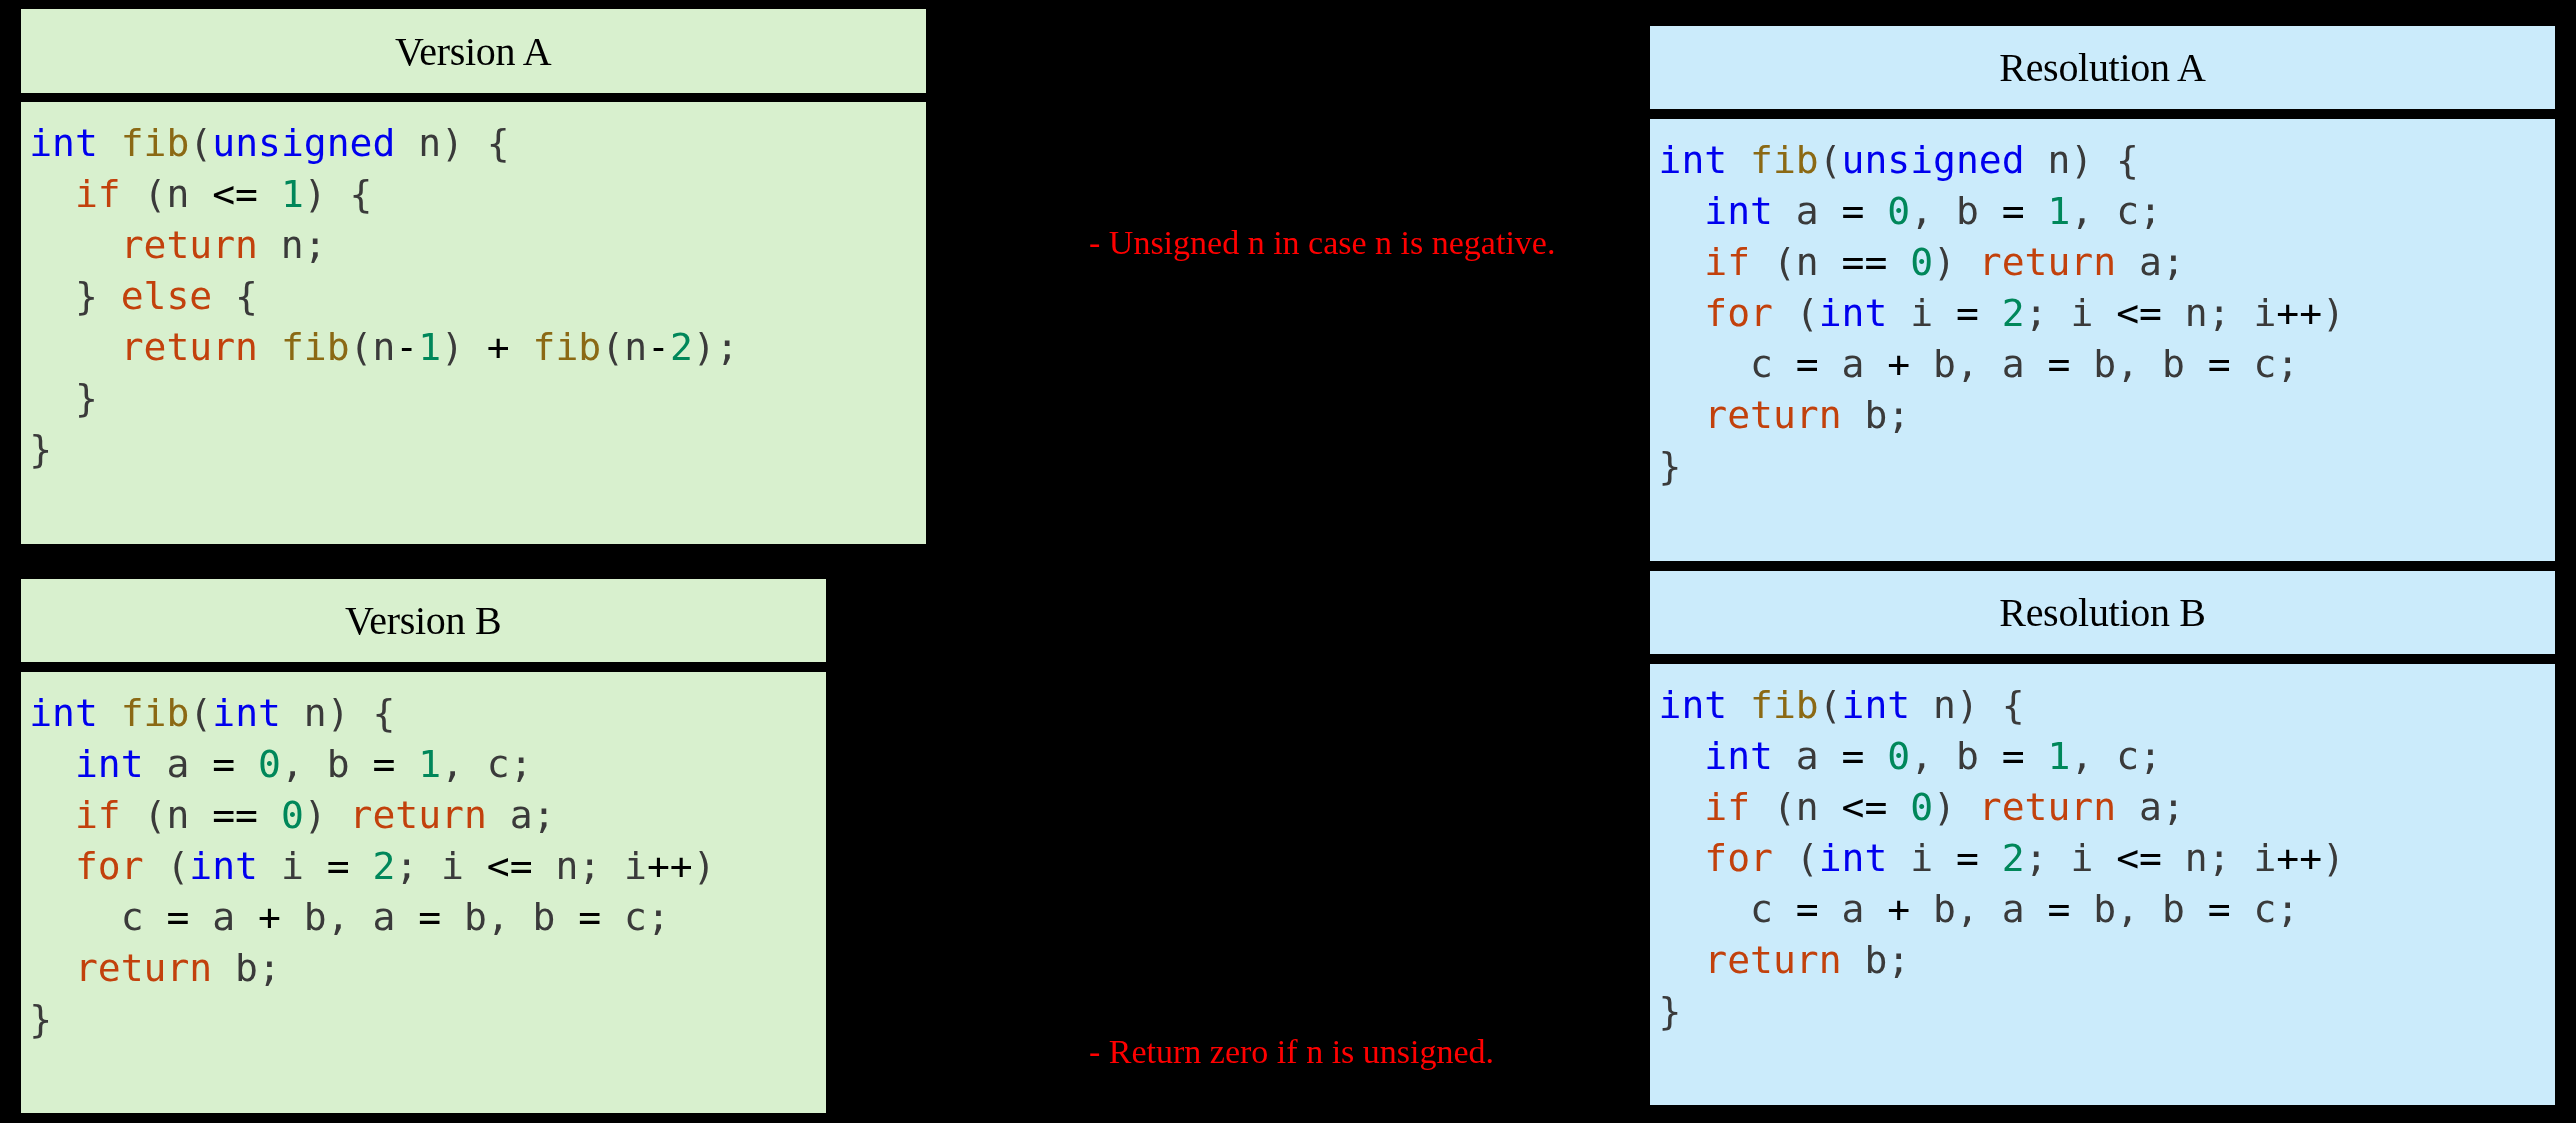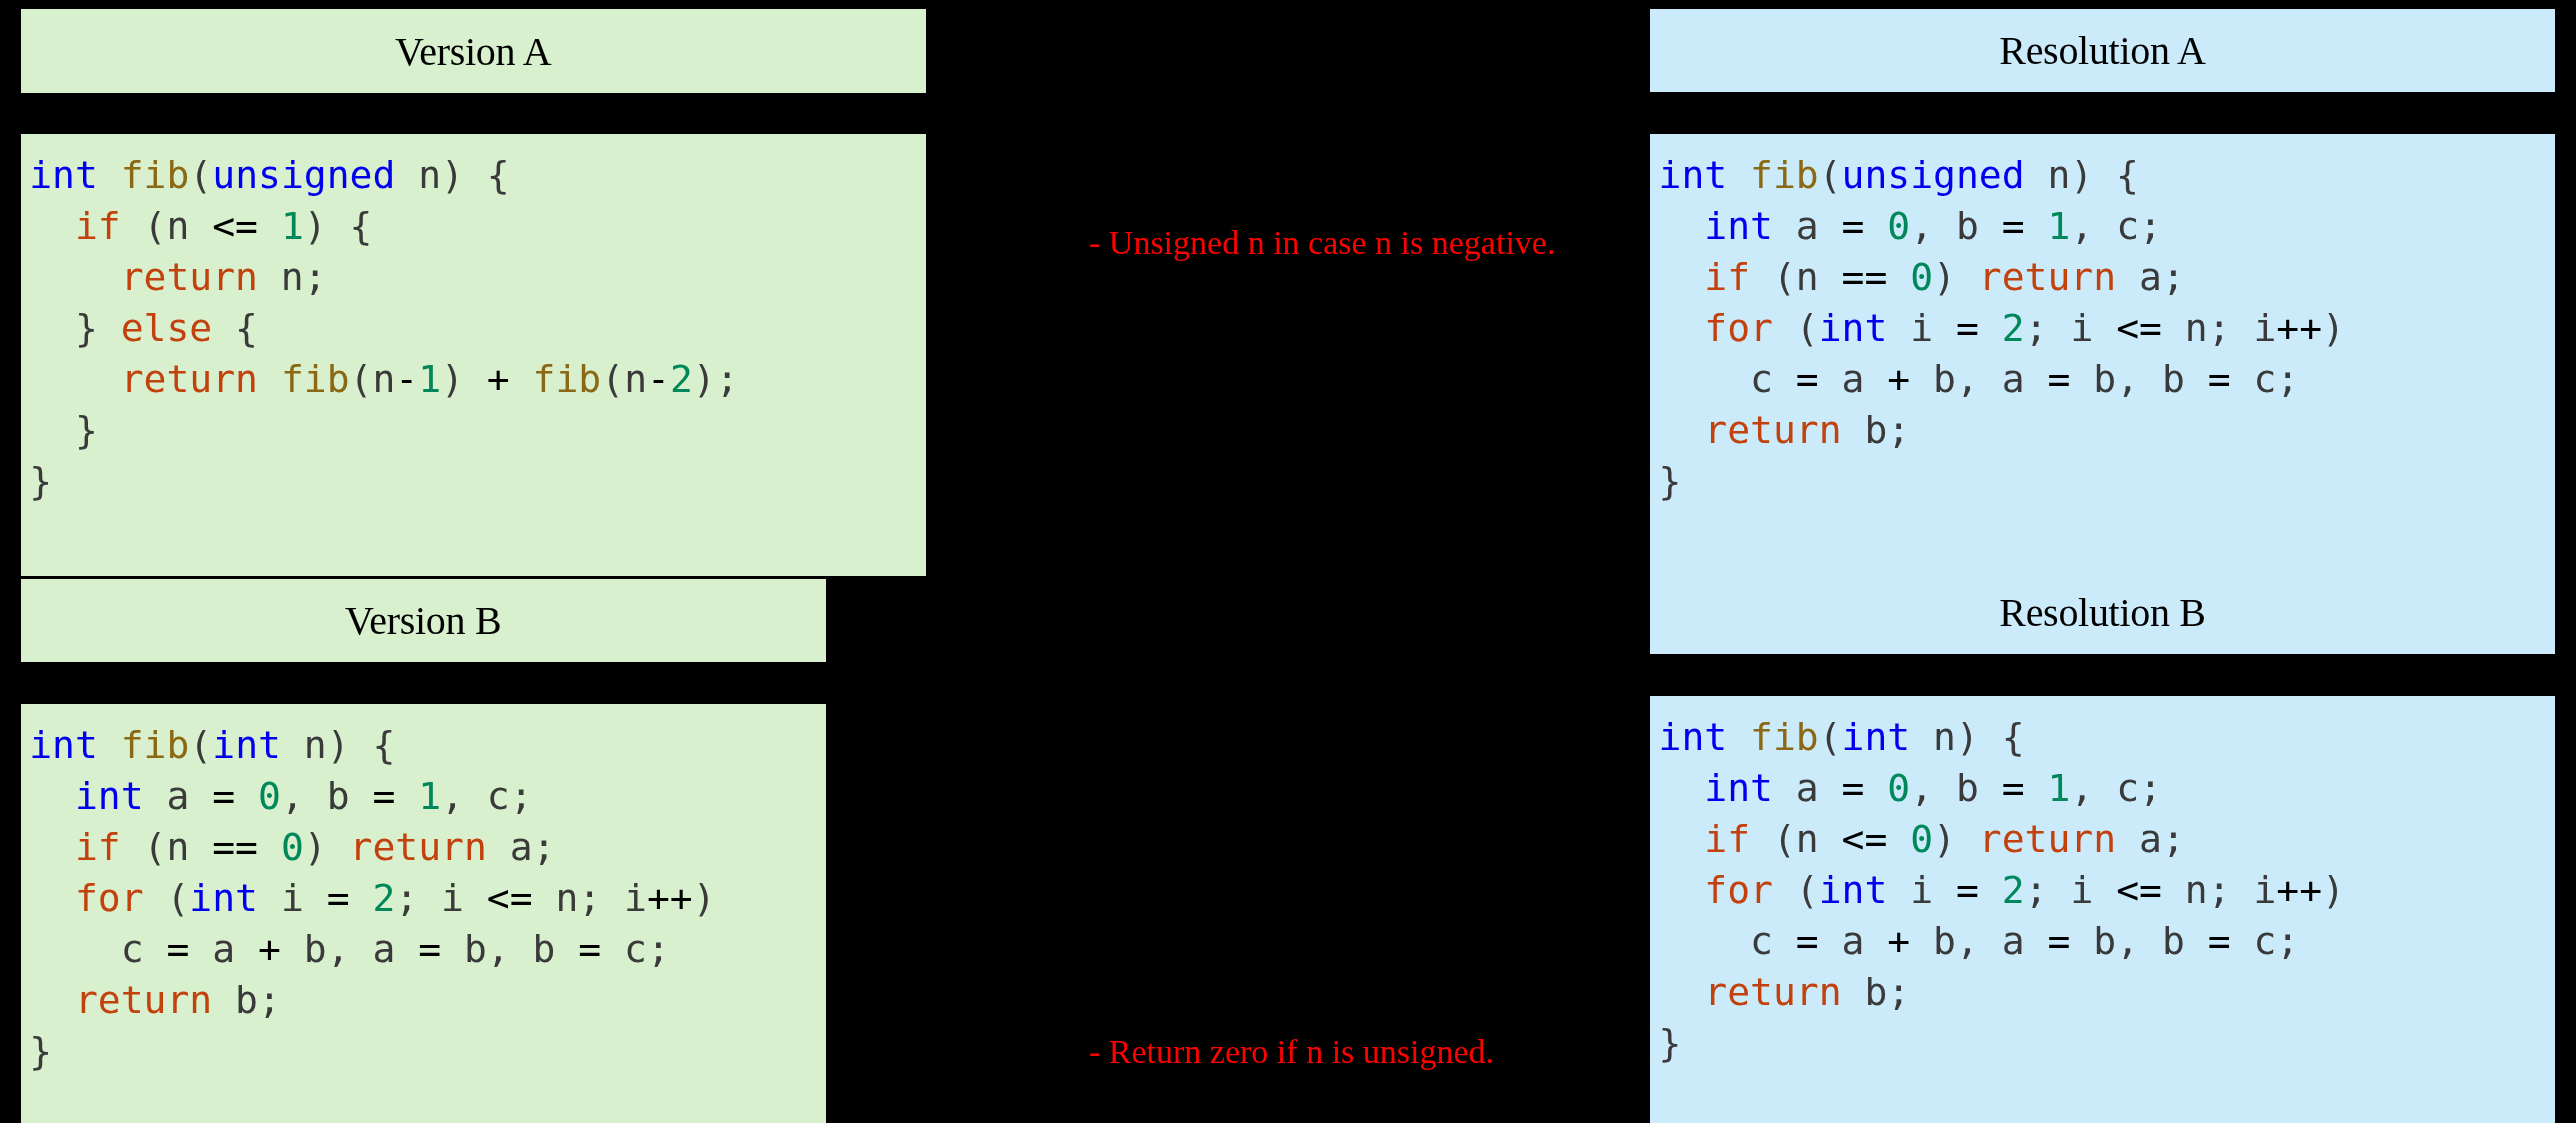--- a/index.html
+++ b/index.html
@@ -34,21 +34,20 @@
     letter-spacing: -0.3px;
     box-sizing: border-box;
   }
   .panel-body {
     position: absolute;
     left: 0;
     right: 0;
     box-sizing: border-box;
     padding: 16px 0 0 8.5px;
     overflow: hidden;
-    margin-top: 32px;
   }
 
   
   .theme-green .panel-header,
   .theme-green .panel-body { background: #d8f0ce; }
   .theme-blue .panel-header,
   .theme-blue .panel-body { background: #cbebfb; }
 
   
   .code {
@@ -81,21 +80,21 @@
   #panel-version-a            { left: 20.7px;  top: 9px;  width: 905px; height: 535px; }
   #panel-version-a .panel-header { height: 84px; }
   #panel-version-a .panel-body   { top: 93px; height: 442px; }
 
   
   #panel-version-b            { left: 20.7px;  top: 579px; width: 805px; height: 534px; }
   #panel-version-b .panel-header { height: 83px; }
   #panel-version-b .panel-body   { top: 93px; height: 441px; }
 
   
-  #panel-resolution-a            { left: 1650px; top: 9px;  width: 905px; height: 535px; }
+  #panel-resolution-a            { left: 1650px; top: 26px;  width: 905px; height: 535px; }
   #panel-resolution-a .panel-header { height: 83px; }
   #panel-resolution-a .panel-body   { top: 93px; height: 442px; }
 
   
   #panel-resolution-b            { left: 1650px; top: 571px; width: 905px; height: 534px; }
   #panel-resolution-b .panel-header { height: 83px; }
   #panel-resolution-b .panel-body   { top: 93px; height: 441px; }
 
   
   #annotation-1 { left: 1089px; top: 224px;  }

